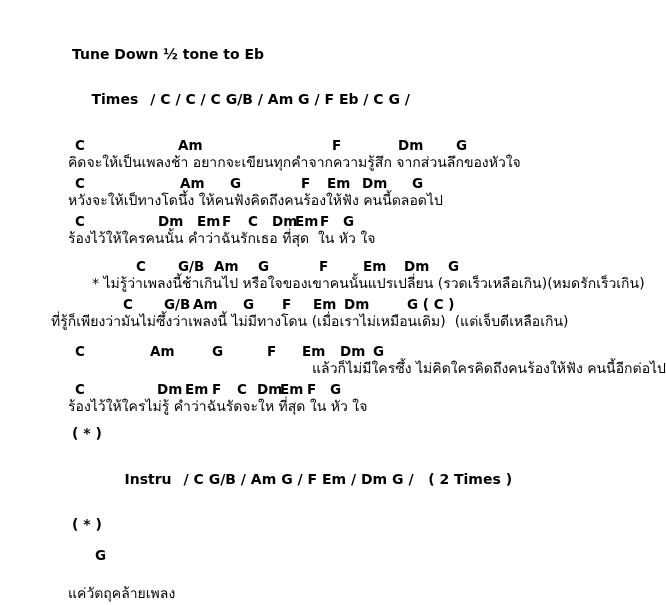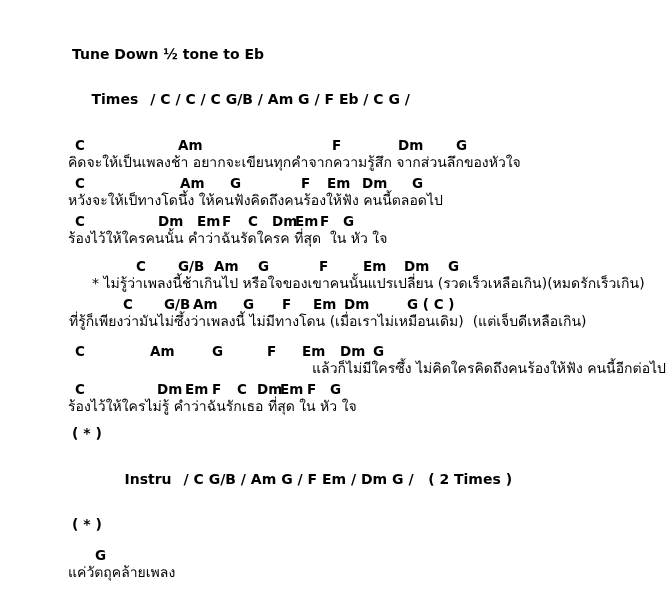--- a/index.html
+++ b/index.html
@@ -85,21 +85,21 @@
           <span class="chord" style="left: 75px;">C</span>
           <span class="chord" style="left: 158px;">Dm</span>
           <span class="chord" style="left: 197px;">Em</span>
           <span class="chord" style="left: 222px;">F</span>
           <span class="chord" style="left: 248px;">C</span>
           <span class="chord" style="left: 272px;">Dm</span>
           <span class="chord" style="left: 295px;">Em</span>
           <span class="chord" style="left: 320px;">F</span>
           <span class="chord" style="left: 343px;">G</span>
         </div>
-        <div class="lyric" style="padding-left: 68px;">ร้องไว้ให้ใครคนนั้น คำว่าฉันรัดใครค ที่สุด  ใน หัว ใจ</div>
+        <div class="lyric" style="padding-left: 68px;">ร้องไว้ให้ใครคนนั้น คำว่าฉันรักเธอ ที่สุด  ใน หัว ใจ</div>
       </div>
     </div>
 
   <div id="chorus">
       <div class="pair">
         <div class="chords">
           <span class="chord" style="left: 136px;">C</span>
           <span class="chord" style="left: 178px;">G/B</span>
           <span class="chord" style="left: 214px;">Am</span>
           <span class="chord" style="left: 258px;">G</span>
@@ -114,21 +114,21 @@
         <div class="chords">
           <span class="chord" style="left: 123px;">C</span>
           <span class="chord" style="left: 164px;">G/B</span>
           <span class="chord" style="left: 193px;">Am</span>
           <span class="chord" style="left: 243px;">G</span>
           <span class="chord" style="left: 282px;">F</span>
           <span class="chord" style="left: 313px;">Em</span>
           <span class="chord" style="left: 344px;">Dm</span>
           <span class="chord" style="left: 407px; text-align: right;">G ( C )</span>
         </div>
-        <div class="lyric" style="padding-left: 69px;">ที่รู้ก็เพียงว่ามันไม่ซึ้งว่าเพลงนี้ ไม่มีทางโดน (เมื่อเราไม่เหมือนเดิม)  (แต่เจ็บดีเหลือเกิน)</div>
+        <div class="lyric" style="padding-left: 51px;">ที่รู้ก็เพียงว่ามันไม่ซึ้งว่าเพลงนี้ ไม่มีทางโดน (เมื่อเราไม่เหมือนเดิม)  (แต่เจ็บดีเหลือเกิน)</div>
       </div>
     </div>
 
   <div id="verse2">
       <div class="pair">
         <div class="chords">
           <span class="chord" style="left: 75px;">C</span>
           <span class="chord" style="left: 150px;">Am</span>
           <span class="chord" style="left: 212px;">G</span>
           <span class="chord" style="left: 267px;">F</span>
@@ -143,38 +143,38 @@
           <span class="chord" style="left: 75px;">C</span>
           <span class="chord" style="left: 157px;">Dm</span>
           <span class="chord" style="left: 185px;">Em</span>
           <span class="chord" style="left: 212px;">F</span>
           <span class="chord" style="left: 237px;">C</span>
           <span class="chord" style="left: 257px;">Dm</span>
           <span class="chord" style="left: 280px;">Em</span>
           <span class="chord" style="left: 307px;">F</span>
           <span class="chord" style="left: 330px;">G</span>
         </div>
-        <div class="lyric" style="padding-left: 68px;">ร้องไว้ให้ใครไม่รู้ คำว่าฉันรักเธอ ที่สุด ใน หัว ใจ</div>
+        <div class="lyric" style="padding-left: 68px;">ร้องไว้ให้ใครไม่รู้ คำว่าฉันรัดจะให ที่สุด ใน หัว ใจ</div>
       </div>
     </div>
 
   <div id="star1" class="line">( * )</div>
 
   <div id="instru-line" class="line">
     <span>Instru</span><span class="prog">/ C G/B / Am G / F Em / Dm G /   ( 2 Times )</span>
   </div>
 
   <div id="star2" class="line">( * )</div>
 
   <div id="coda">
       <div class="pair">
         <div class="chords">
           <span class="chord" style="left: 95px;">G</span>
         </div>
-        <div class="lyric" style="padding-left: 68px;">แค่วัตถุคล้ายเพลง</div>
+        <div class="lyric" style="padding-left: 68px; margin-top: 21px;">แค่วัตถุคล้ายเพลง</div>
       </div>
     </div>
 
   <div id="outro-line" class="line">
     
   </div>
 
 </div>
 
 </body></html>

